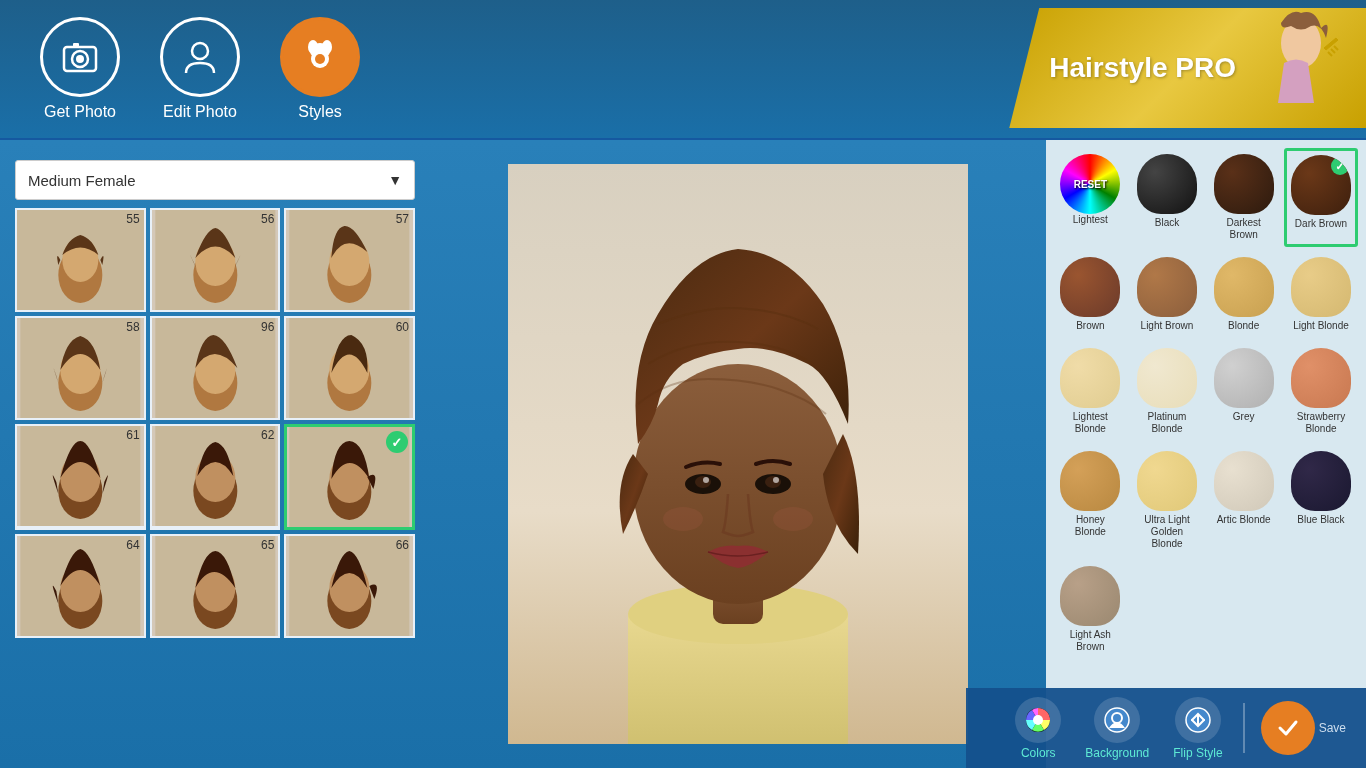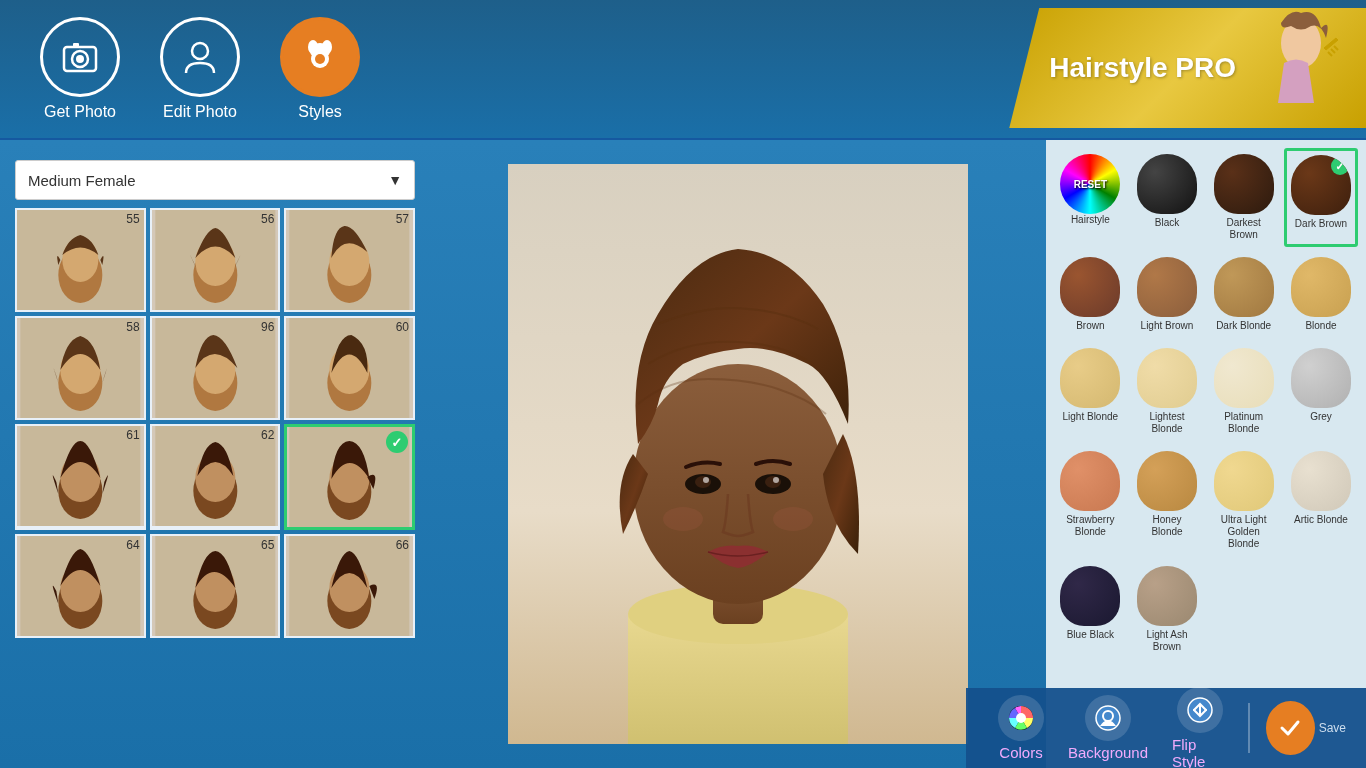--- a/index.html
+++ b/index.html
@@ -265,22 +265,22 @@
       height: 46px;
       border-radius: 50%;
       background: rgba(255,255,255,0.15);
       display: flex;
       align-items: center;
       justify-content: center;
       margin-bottom: 3px;
       font-size: 22px;
     }
     .bottom-btn-label {
-      font-size: 15px;
-      color: #f0abfc;
+      font-size: 12px;
+      color: #5eead4;
     }
     .bottom-divider {
       width: 2px;
       height: 50px;
       background: rgba(255,255,255,0.3);
       margin: 0 8px;
     }
     .save-btn {
       width: 54px;
       height: 54px;
@@ -573,21 +573,21 @@
         <ellipse cx="285" cy="355" rx="20" ry="12" fill="#9a5540" opacity="0.3"></ellipse>
       </svg>
     </div>
   </div>
 
   <div id="right-panel">
     <div class="color-grid">
 
       <div class="color-item">
         <div class="reset-swatch">RESET</div>
-        <span class="color-name">Hairstyle</span>
+        <span class="color-name">Lightest</span>
       </div>
 
       <div class="color-item">
         <div class="color-swatch" style="background: radial-gradient(ellipse at 30% 30%, #444, #111);"></div>
         <span class="color-name">Black</span>
       </div>
 
       <div class="color-item">
         <div class="color-swatch" style="background: radial-gradient(ellipse at 30% 30%, #5a3018, #2c1a0e);"></div>
         <span class="color-name">Darkest Brown</span>
@@ -603,24 +603,20 @@
       <div class="color-item">
         <div class="color-swatch" style="background: radial-gradient(ellipse at 30% 30%, #9a5530, #6b3a2a);"></div>
         <span class="color-name">Brown</span>
       </div>
 
       <div class="color-item">
         <div class="color-swatch" style="background: radial-gradient(ellipse at 30% 30%, #b07848, #8B5E3C);"></div>
         <span class="color-name">Light Brown</span>
       </div>
 
-      <div class="color-item">
-        <div class="color-swatch" style="background: radial-gradient(ellipse at 30% 30%, #c09858, #a07840);"></div>
-        <span class="color-name">Dark Blonde</span>
-      </div>
 
       <div class="color-item">
         <div class="color-swatch" style="background: radial-gradient(ellipse at 30% 30%, #e0b868, #c8a050);"></div>
         <span class="color-name">Blonde</span>
       </div>
 
       <div class="color-item">
         <div class="color-swatch" style="background: radial-gradient(ellipse at 30% 30%, #e8cc88, #d4b870);"></div>
         <span class="color-name">Light Blonde</span>
       </div>

